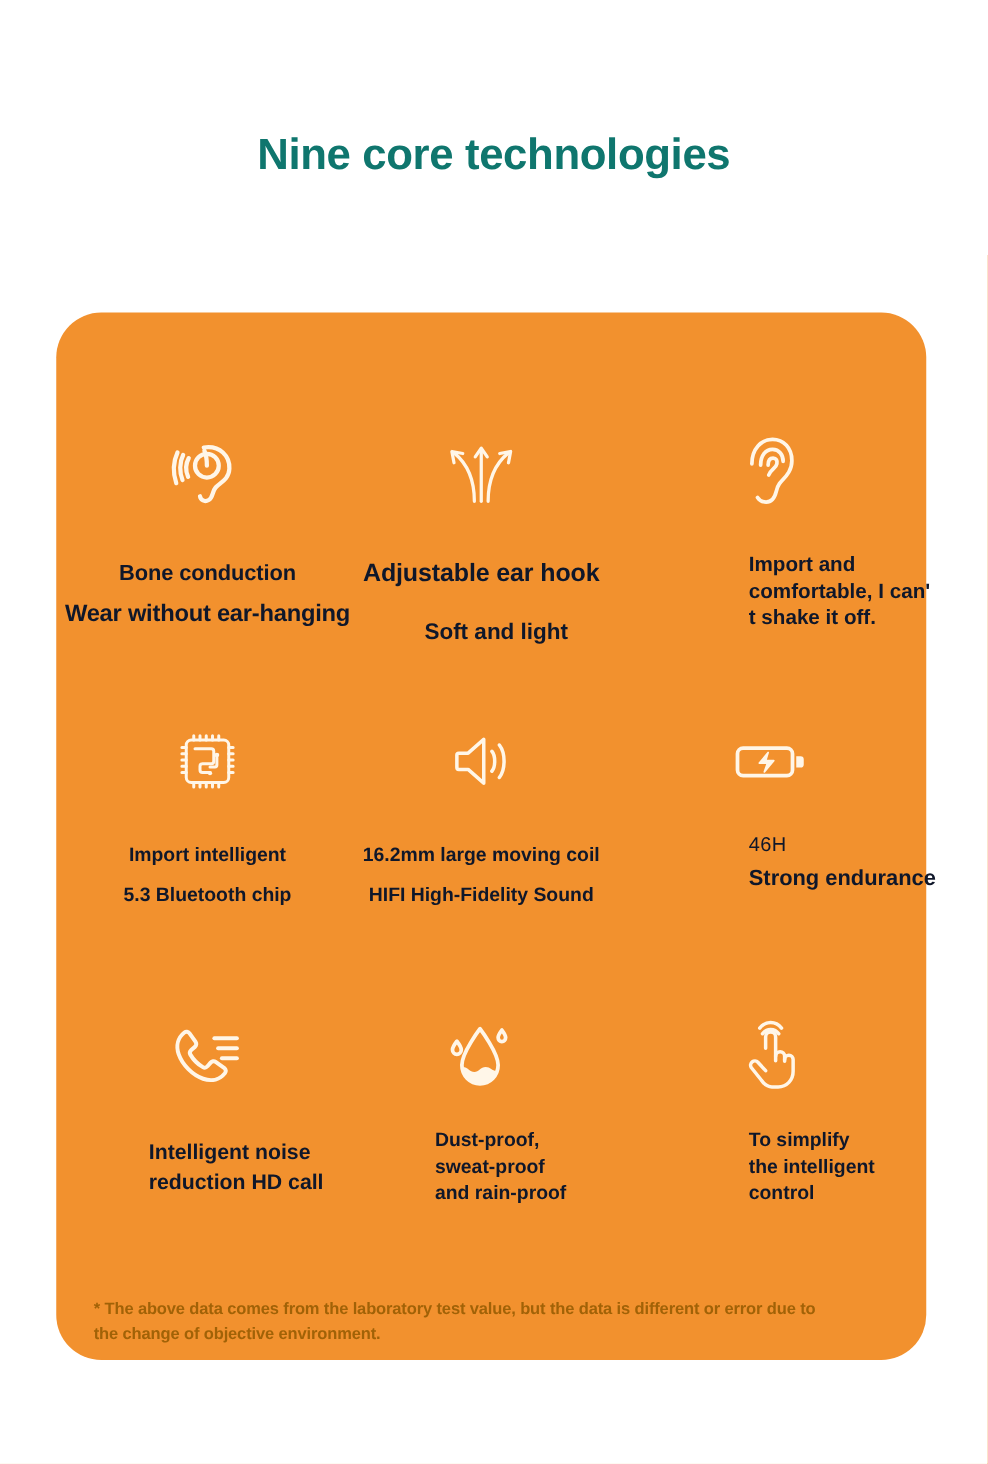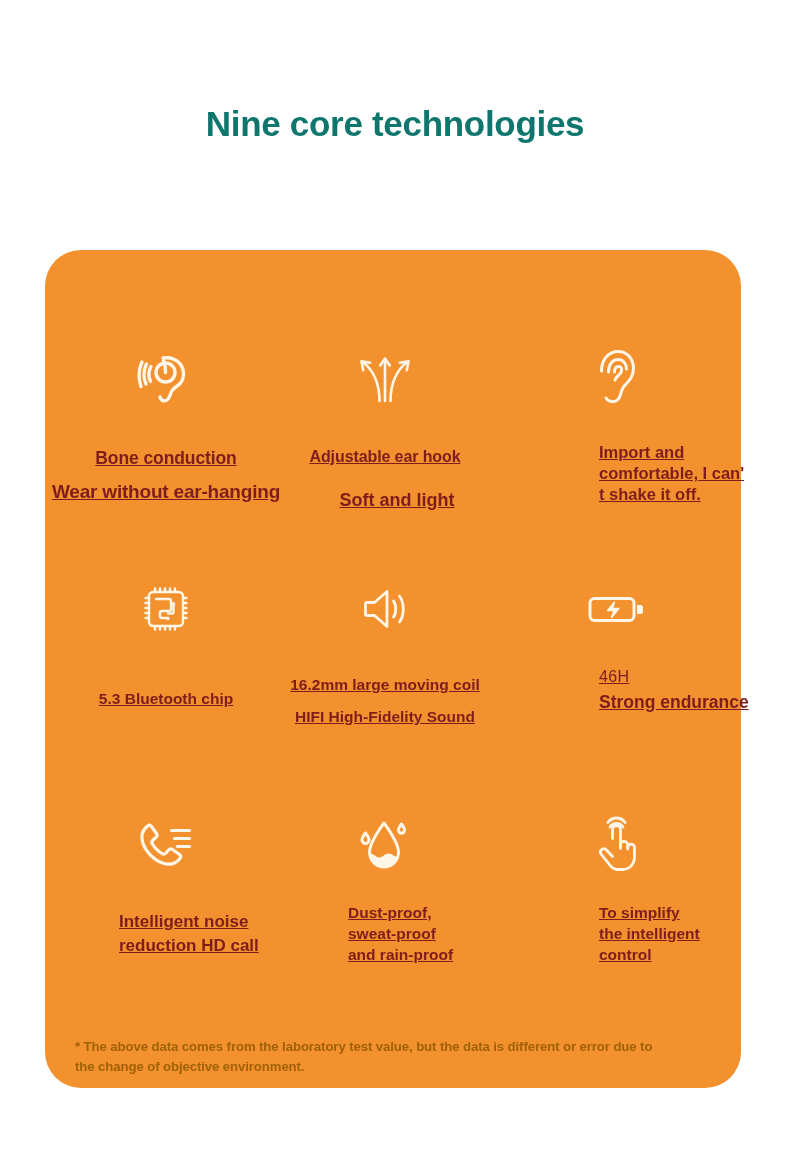--- a/index.html
+++ b/index.html
@@ -79,35 +79,34 @@
   }
   .cell-icon svg {
     display: block;
     overflow: visible;
   }
 
   .cell-text {
     position: absolute;
     left: 0;
     width: 232px;
-    color: #7f1d1d;
-    text-decoration: underline;
+    color: #0f172a;
   }
   .cell-line {
     display: block;
     white-space: nowrap;
   }
 
   
   .r0c0 .cell-text { top: 110px; text-align: center; }
   .r0c0 .line-0 { font-size: 17.5px; font-weight: bold; letter-spacing: -0.1px; }
   .r0c0 .line-1 { font-size: 19px; font-weight: bold; margin-top: 12px; letter-spacing: -0.2px; }
 
   .r0c1 .cell-text { top: 110px; text-align: center; }
-  .r0c1 .line-0 { font-size: 16px; font-weight: bold; letter-spacing: -0.1px; }
+  .r0c1 .line-0 { font-size: 20px; font-weight: bold; letter-spacing: -0.1px; }
   .r0c1 .line-1 { font-size: 18px; font-weight: bold; margin-top: 24px; padding-left: 24px; }
 
   .r0c2 .cell-text { top: 104px; text-align: left; padding-left: 98px; box-sizing: border-box; }
   .r0c2 .cell-line { font-size: 16.5px; font-weight: bold; line-height: 21px; }
 
   
   .r1c0 .cell-text { top: 106px; text-align: center; }
   .r1c0 .line-0 { font-size: 15.5px; font-weight: bold; }
   .r1c0 .line-1 { font-size: 15.5px; font-weight: bold; margin-top: 14px; }
 
@@ -213,20 +212,21 @@
             <circle cx="35.5" cy="23" r="1.9" fill="#FFF6E8" stroke="none"></circle>
             <path d="M35.5 25 v6 a1.5 1.5 0 0 1 -1.5 1.5 h-4"></path>
             <circle cx="30" cy="37.5" r="1.7" fill="#FFF6E8" stroke="none"></circle>
             <path d="M17 7.5 v3.5 M22 7.5 v3.5 M27 7.5 v3.5 M32 7.5 v3.5 M37 7.5 v3.5"></path>
             <path d="M17 45 v3.5 M22 45 v3.5 M27 45 v3.5 M32 45 v3.5 M37 45 v3.5"></path>
             <path d="M7.5 17 h3.5 M7.5 22 h3.5 M7.5 27 h3.5 M7.5 32 h3.5 M7.5 37 h3.5"></path>
             <path d="M45 17 h3.5 M45 22 h3.5 M45 27 h3.5 M45 32 h3.5 M45 37 h3.5"></path>
           </svg>
         </div>
         <div class="cell-text">
+          <span class="cell-line line-0">Import intelligent</span>
           <span class="cell-line line-1">5.3 Bluetooth chip</span>
         </div>
       </div>
 
       <div class="feature-cell col-1 r1c1">
         <div class="cell-icon">
           <svg width="54" height="50" viewBox="0 0 54 50" fill="none" stroke="#FFF6E8" stroke-width="2.8" stroke-linecap="round" stroke-linejoin="round">
             <path d="M9 18.5 h7.5 L29 7.5 v35 L16.5 31.5 H9 a1.5 1.5 0 0 1 -1.5 -1.5 v-10 a1.5 1.5 0 0 1 1.5 -1.5 z"></path>
             <path d="M35.5 17 C38.5 20.5 38.5 29.5 35.5 33"></path>
             <path d="M41.5 12 C46.5 18.5 46.5 31.5 41.5 38"></path>

